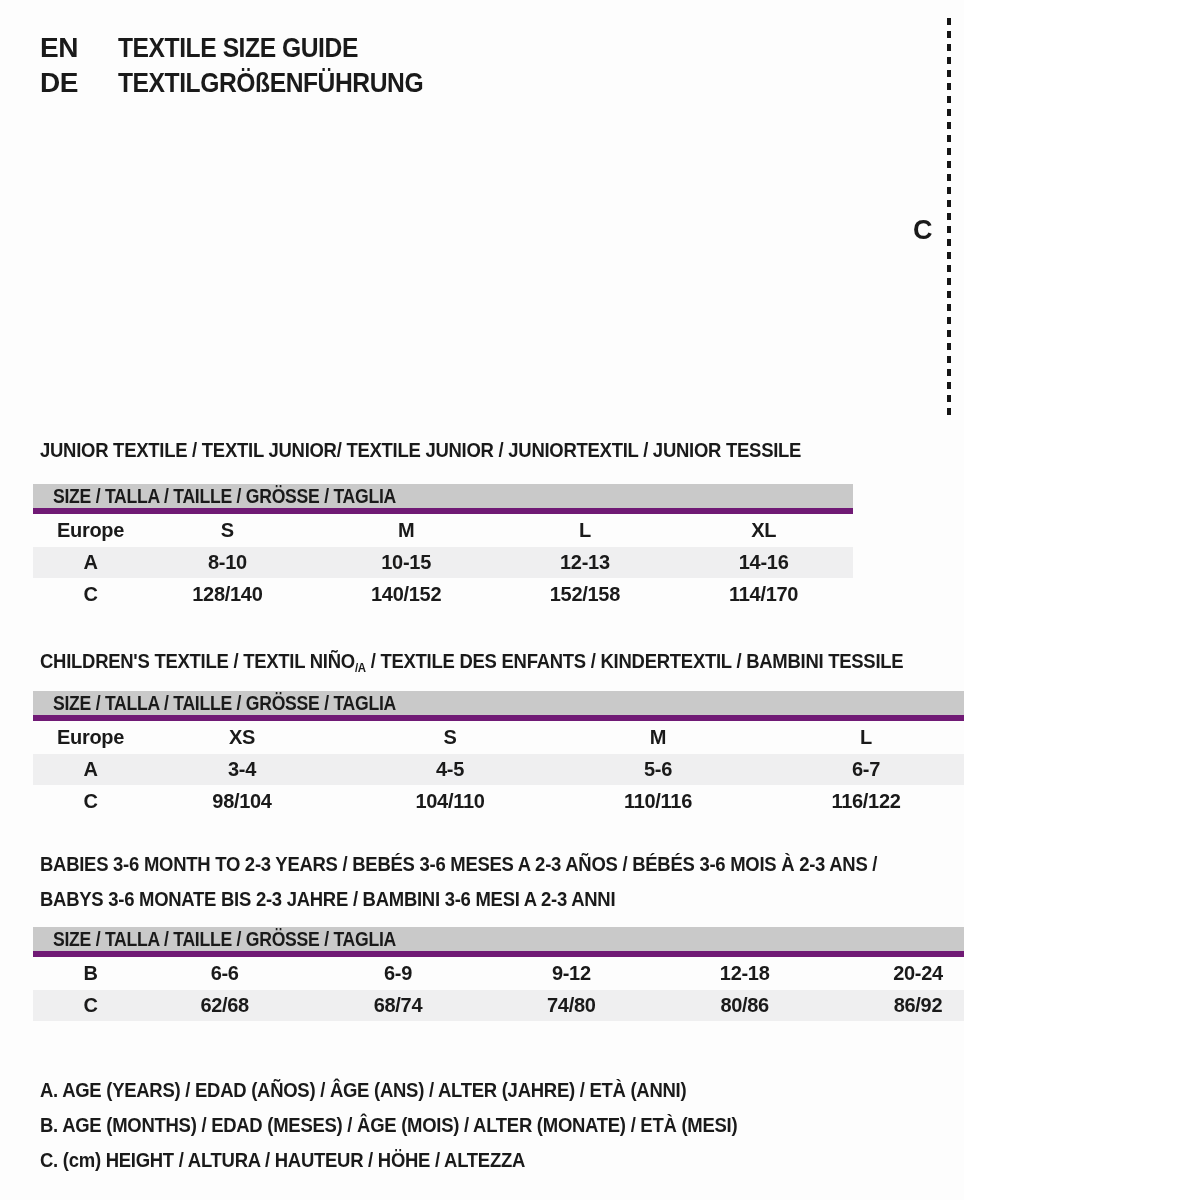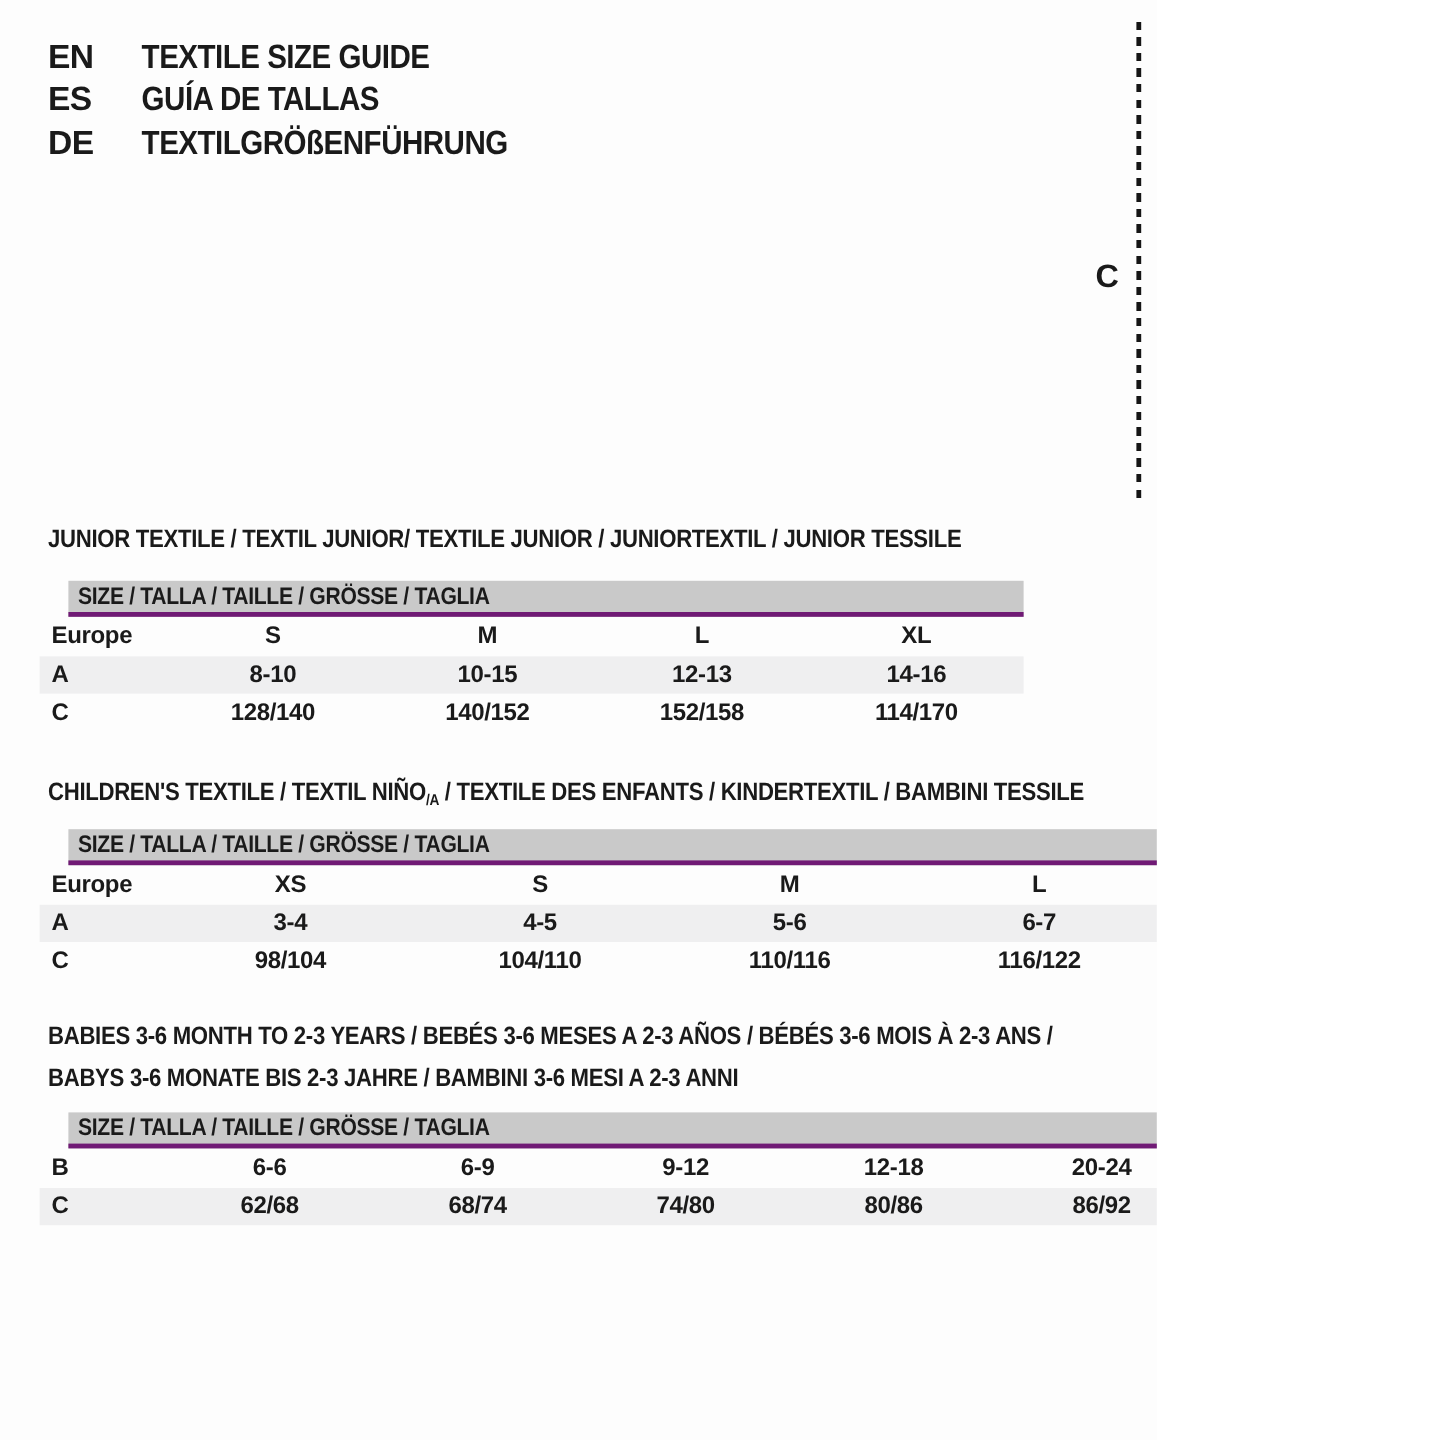--- a/index.html
+++ b/index.html
@@ -25,49 +25,45 @@
   .toddler{position:absolute;left:50px;top:3px;}
   
   .sec-title{position:absolute;left:40px;font-size:21px;font-weight:bold;white-space:nowrap;
     transform:scaleX(0.88);transform-origin:left top;letter-spacing:-0.3px;line-height:35px;}
   .sub-a{font-size:13px;vertical-align:-4px;font-weight:bold;}
   
   .table{position:absolute;left:33px;}
   .t1{top:484px;width:820px;}
   .t2{top:691px;width:1145px;}
   .t3{top:927px;width:1145px;}
-  .bar{height:30px;background:#c9c9c9;border-bottom:4px solid #701a75;
-    display:flex;align-items:center;padding-left:8px;box-sizing:border-box;margin-left:24px;}
+  .bar{height:30px;background:#c9c9c9;border-bottom:6px solid #701a75;
+    display:flex;align-items:center;padding-left:20px;box-sizing:border-box;}
   .bar-label{font-size:20px;font-weight:bold;white-space:nowrap;
     transform:scaleX(0.88);transform-origin:left center;letter-spacing:-0.3px;}
   .row{display:grid;align-items:center;font-size:20px;font-weight:bold;height:33px;letter-spacing:-0.3px;}
   .cols4{grid-template-columns:105px repeat(4,1fr);}
   .cols5{grid-template-columns:105px repeat(5,1fr);}
   .cols6{grid-template-columns:105px repeat(6,1fr);}
   .row>span{text-align:center;}
-  .row>span:first-child{text-align:left;padding-left:10px;}
+  .row>span:first-child{text-align:center;padding-left:10px;}
   .stripe{background:#efeff0;height:31px;}
   
   .legend{position:absolute;left:40px;top:1072px;}
   .legend-line{font-size:21px;font-weight:bold;line-height:35px;white-space:nowrap;
     transform:scaleX(0.88);transform-origin:left center;letter-spacing:-0.3px;}
 </style>
 </head>
 <body>
 
 <div class="canvas">
 
   <div class="lang">
     <div class="lang-row">
       <span class="lang-code">EN</span>
       <span class="lang-label">TEXTILE SIZE GUIDE</span>
-    </div>
-    <div class="lang-row">
-      <span class="lang-code">ES</span>
-      <span class="lang-label">GUÍA DE TALLAS</span>
     </div>
     <div class="lang-row">
       <span class="lang-code">DE</span>
       <span class="lang-label">TEXTILGRÖßENFÜHRUNG</span>
     </div>
   </div>
 
   <div class="figure">
     <div class="dash-line"></div>
     <div class="c-label">C</div>
@@ -169,14 +165,19 @@
       <span>C</span>
       <span>62/68</span>
       <span>68/74</span>
       <span>74/80</span>
       <span>80/86</span>
       <span>86/92</span>
       <span>92/98</span>
     </div>
   </div>
 
+  <div class="legend">
+    <div class="legend-line">A. AGE (YEARS) / EDAD (AÑOS) / ÂGE (ANS) / ALTER (JAHRE) / ETÀ (ANNI)</div>
+    <div class="legend-line">B. AGE (MONTHS) / EDAD (MESES) / ÂGE (MOIS) / ALTER (MONATE) / ETÀ (MESI)</div>
+    <div class="legend-line">C. (cm) HEIGHT / ALTURA / HAUTEUR / HÖHE / ALTEZZA</div>
+  </div>
 
 </div>
 
 </body></html>

